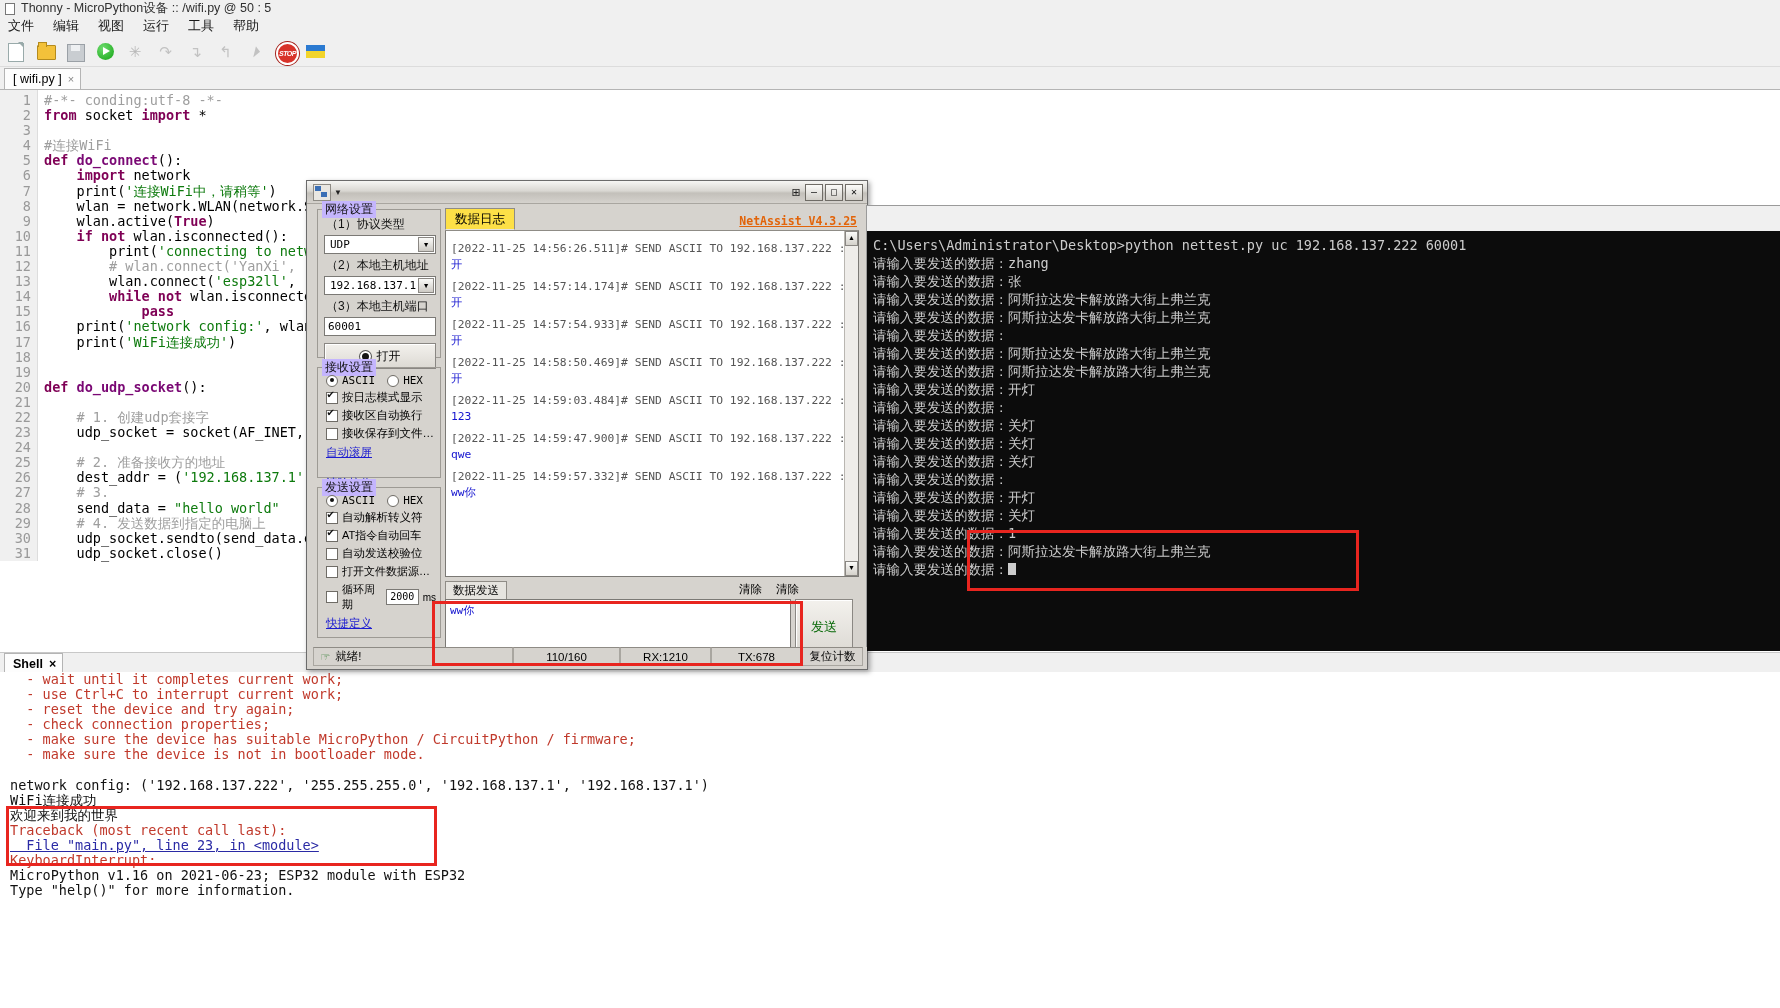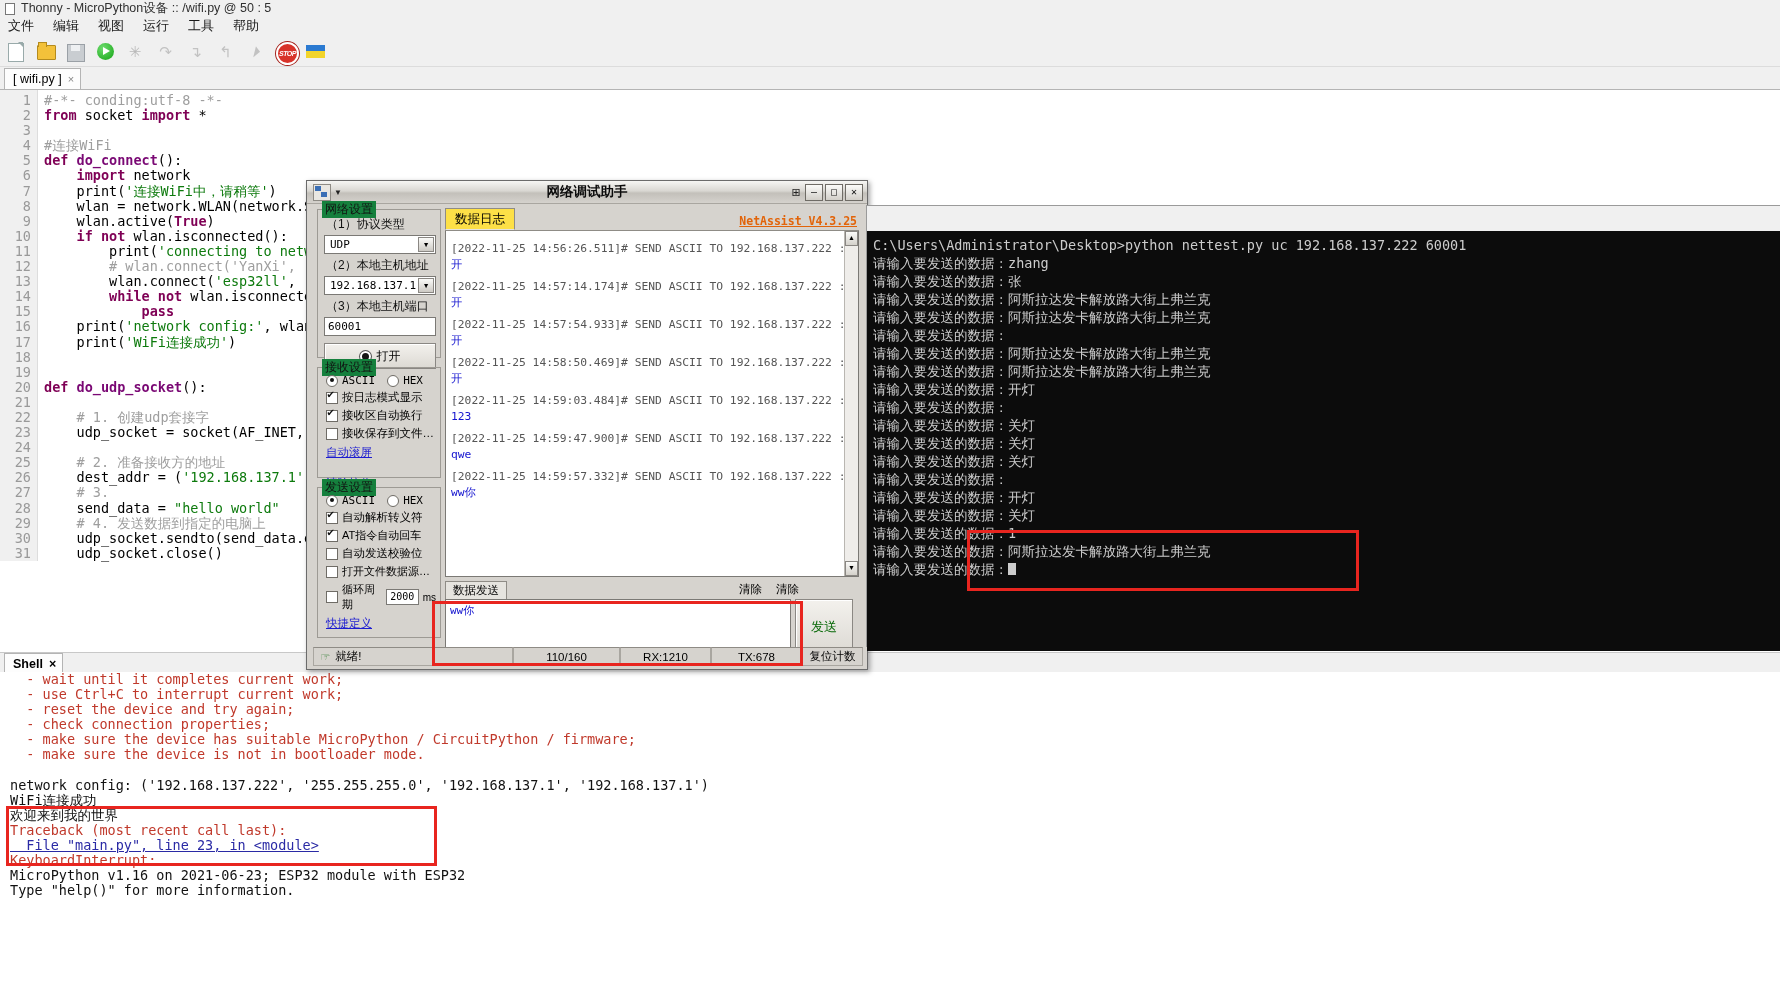--- a/index.html
+++ b/index.html
@@ -65,21 +65,21 @@
   .na-caret{margin-left:3px;font-size:8px;color:#222;}
   .na-title{position:absolute;left:0;right:0;text-align:center;font-weight:bold;font-size:13.5px;color:#0b0b0b;}
   .na-capbtns{margin-left:auto;display:flex;align-items:center;gap:2px;padding-right:4px;z-index:2;}
   .na-cbtn{width:16px;height:15px;border:1px solid #6f6c66;background:linear-gradient(to bottom,#fbfbf9,#d2cfc9);
      font-size:10px;line-height:13px;text-align:center;color:#111;font-family:"DejaVu Sans Mono",monospace;}
   .na-pin{width:14px;height:15px;font-size:11px;line-height:14px;text-align:center;color:#222;}
   .na-body{position:relative;width:560px;height:465px;}
   
   .na-left{position:absolute;left:10px;top:5px;width:124px;height:430px;}
   .grp{border:1px solid #9d9a94;border-top:none;position:relative;margin-bottom:9px;padding:4px 4px 6px 6px;}
-  .grp .gtitle{position:absolute;top:-8px;left:4px;background:#15803d;padding:0 3px;font-size:12px;color:#111;}
+  .grp .gtitle{position:absolute;top:-8px;left:4px;background:#c4b5fd;padding:0 3px;font-size:12px;color:#111;}
   .grp:before{content:"";position:absolute;left:0;top:0;width:4px;border-top:1px solid #9d9a94;}
   .grp-topline{position:absolute;top:0;left:0;right:0;height:1px;}
   .lbl{font-size:12px;color:#111;margin:3px 0 2px 2px;}
   .combo{height:17px;background:#fff;border:1px solid #7b7975;display:flex;align-items:center;font-size:11px;
      font-family:"DejaVu Sans Mono","Liberation Mono",monospace;padding-left:5px;position:relative;}
   .combo .arrow{position:absolute;right:1px;top:1px;width:14px;height:13px;background:linear-gradient(to bottom,#fafaf8,#cdcac4);
      border:1px solid #8a8783;display:flex;align-items:center;justify-content:center;font-size:7px;}
   .txtbox{height:17px;background:#fff;border:1px solid #7b7975;font-size:11px;
      font-family:"DejaVu Sans Mono","Liberation Mono",monospace;padding-left:3px;line-height:17px;}
   .btn3d{height:24px;margin-top:7px;background:linear-gradient(to bottom,#f3f1ed,#dcd9d3);border:1px solid #8a8783;
@@ -260,21 +260,20 @@
       <div class="sh-norm">MicroPython v1.16 on 2021-06-23; ESP32 module with ESP32</div>
       <div class="sh-norm">Type "help()" for more information.</div>
     </div>
   <div class="redbox-shell"></div>
 </div>
 
 <div id="netassist">
   <div class="na-caption">
     <span class="na-sysicon"></span>
     <span class="na-caret">▼</span>
-    <span class="na-title">网络调试助手</span>
     <span class="na-capbtns">
       <span class="na-pin">⊞</span>
       <span class="na-cbtn">–</span>
       <span class="na-cbtn">□</span>
       <span class="na-cbtn">✕</span>
     </span>
   </div>
 
   <div class="na-body">
 

